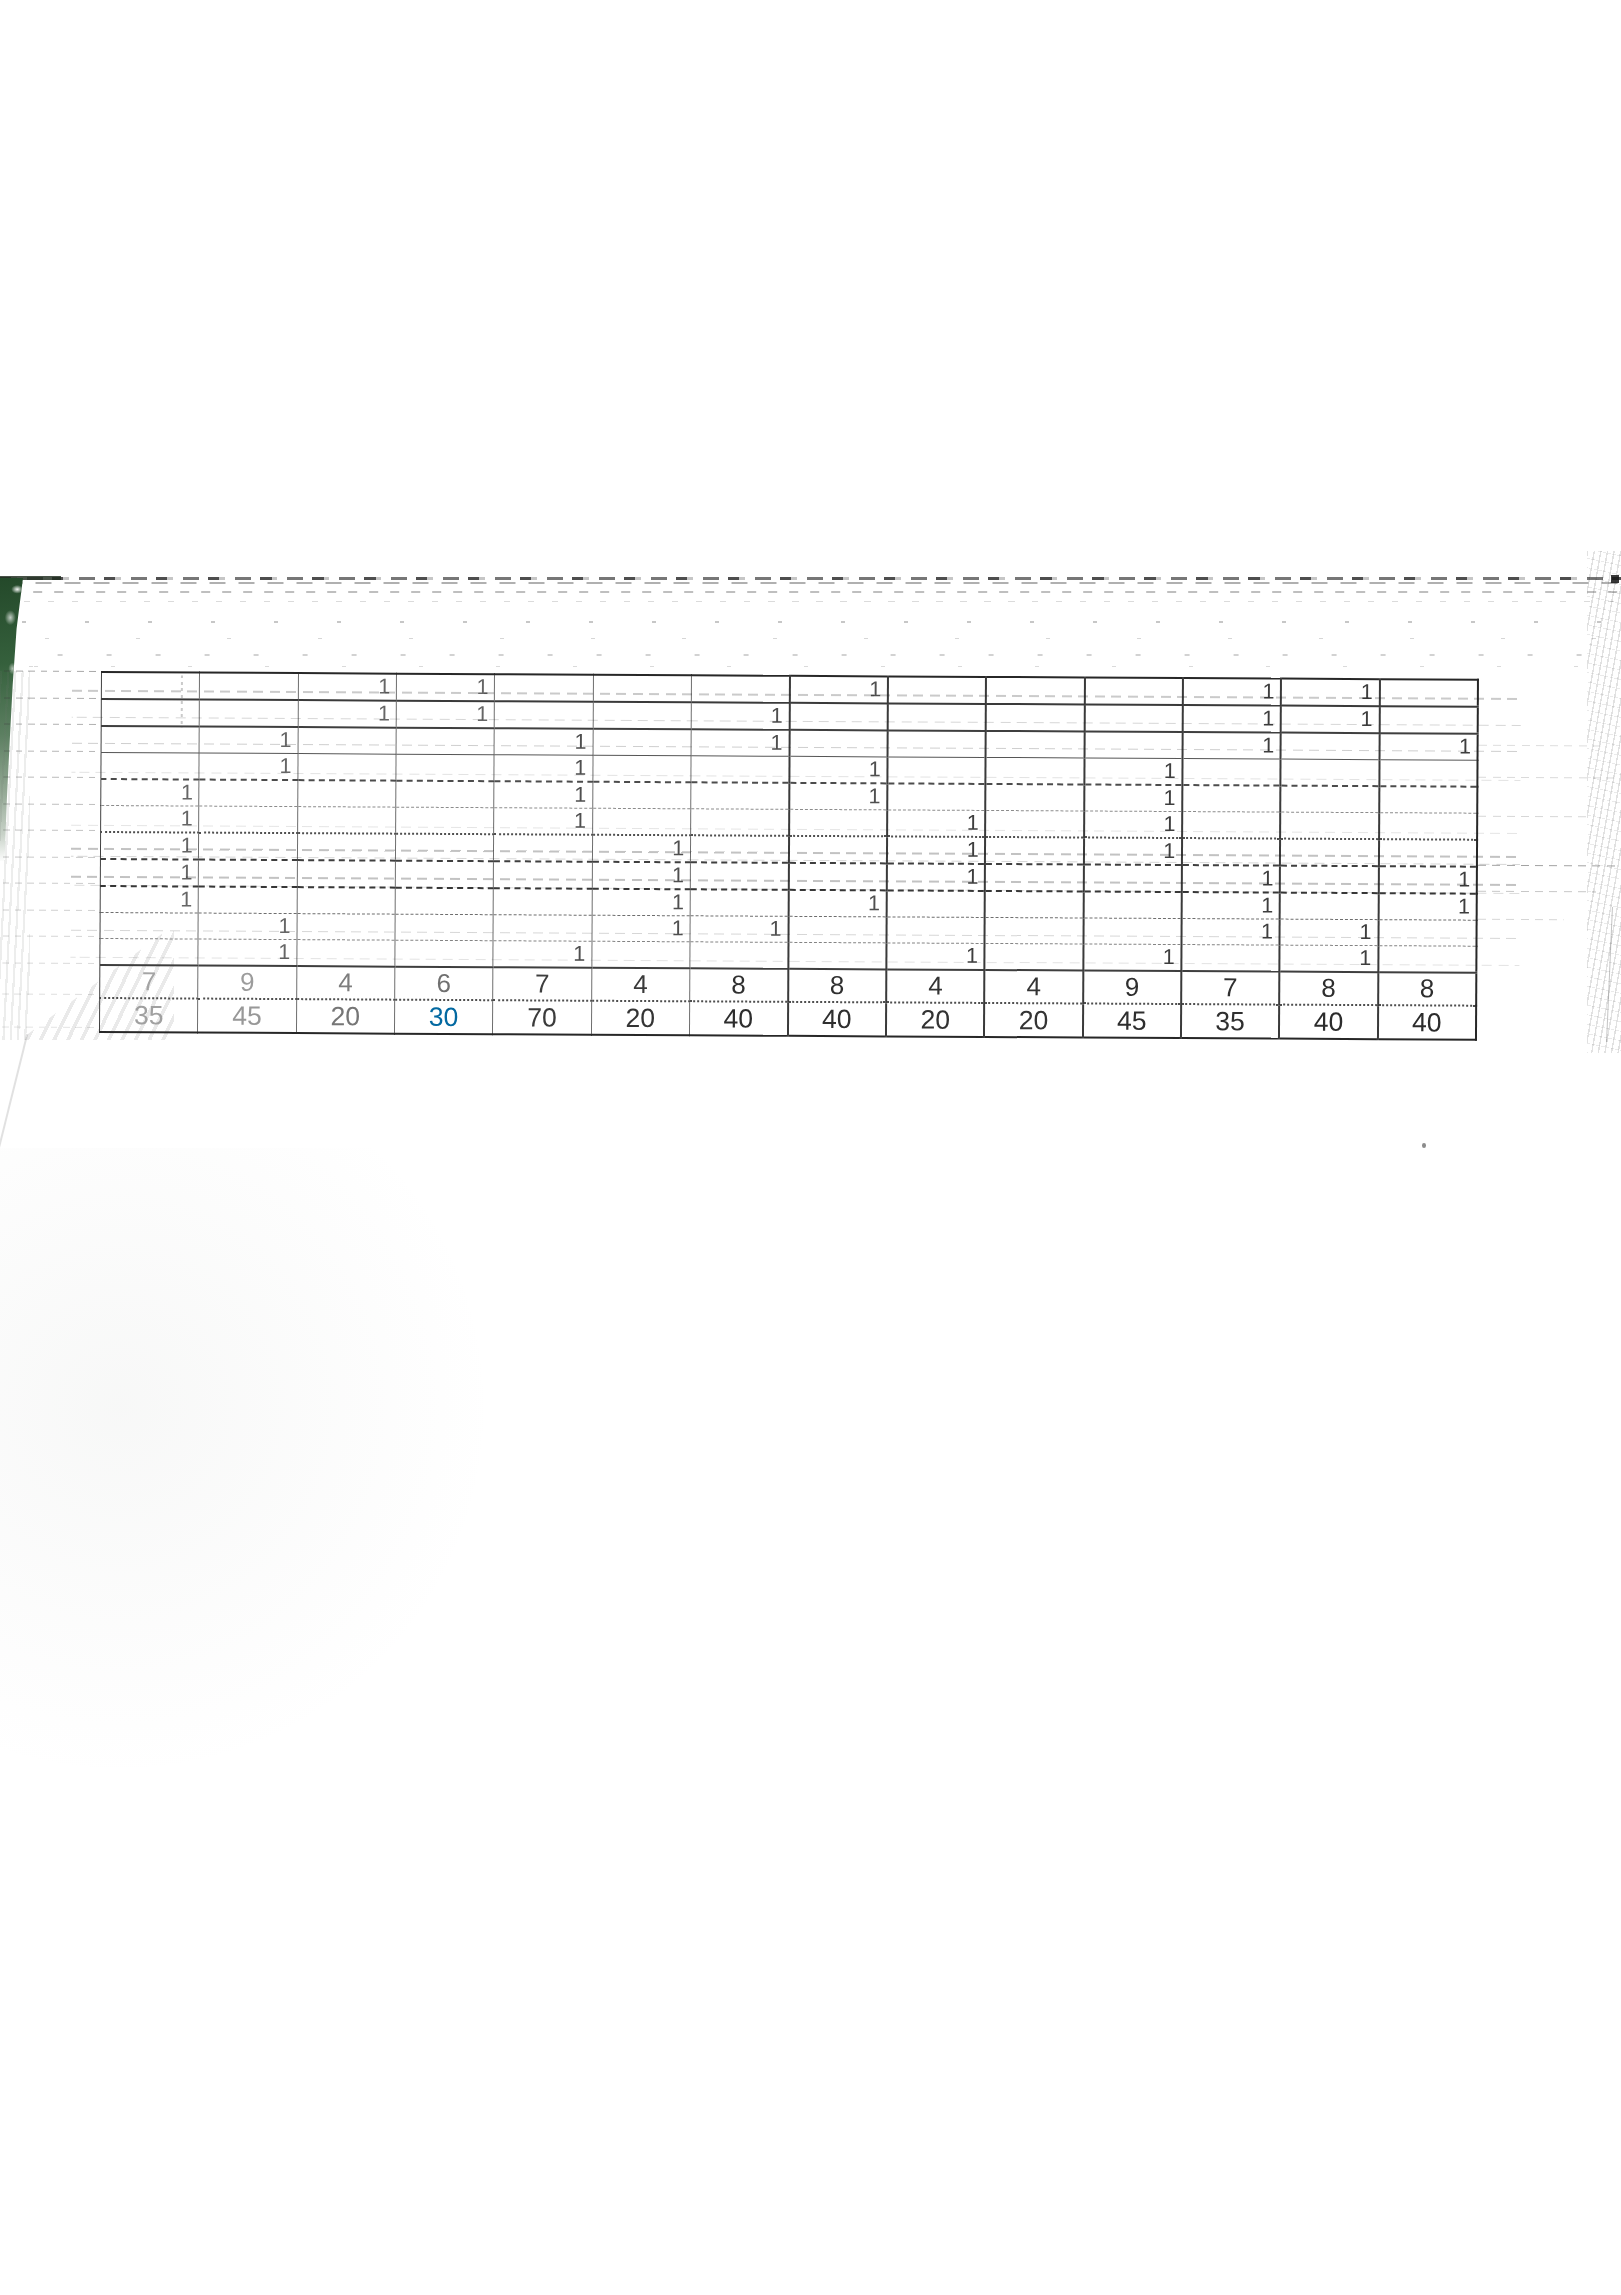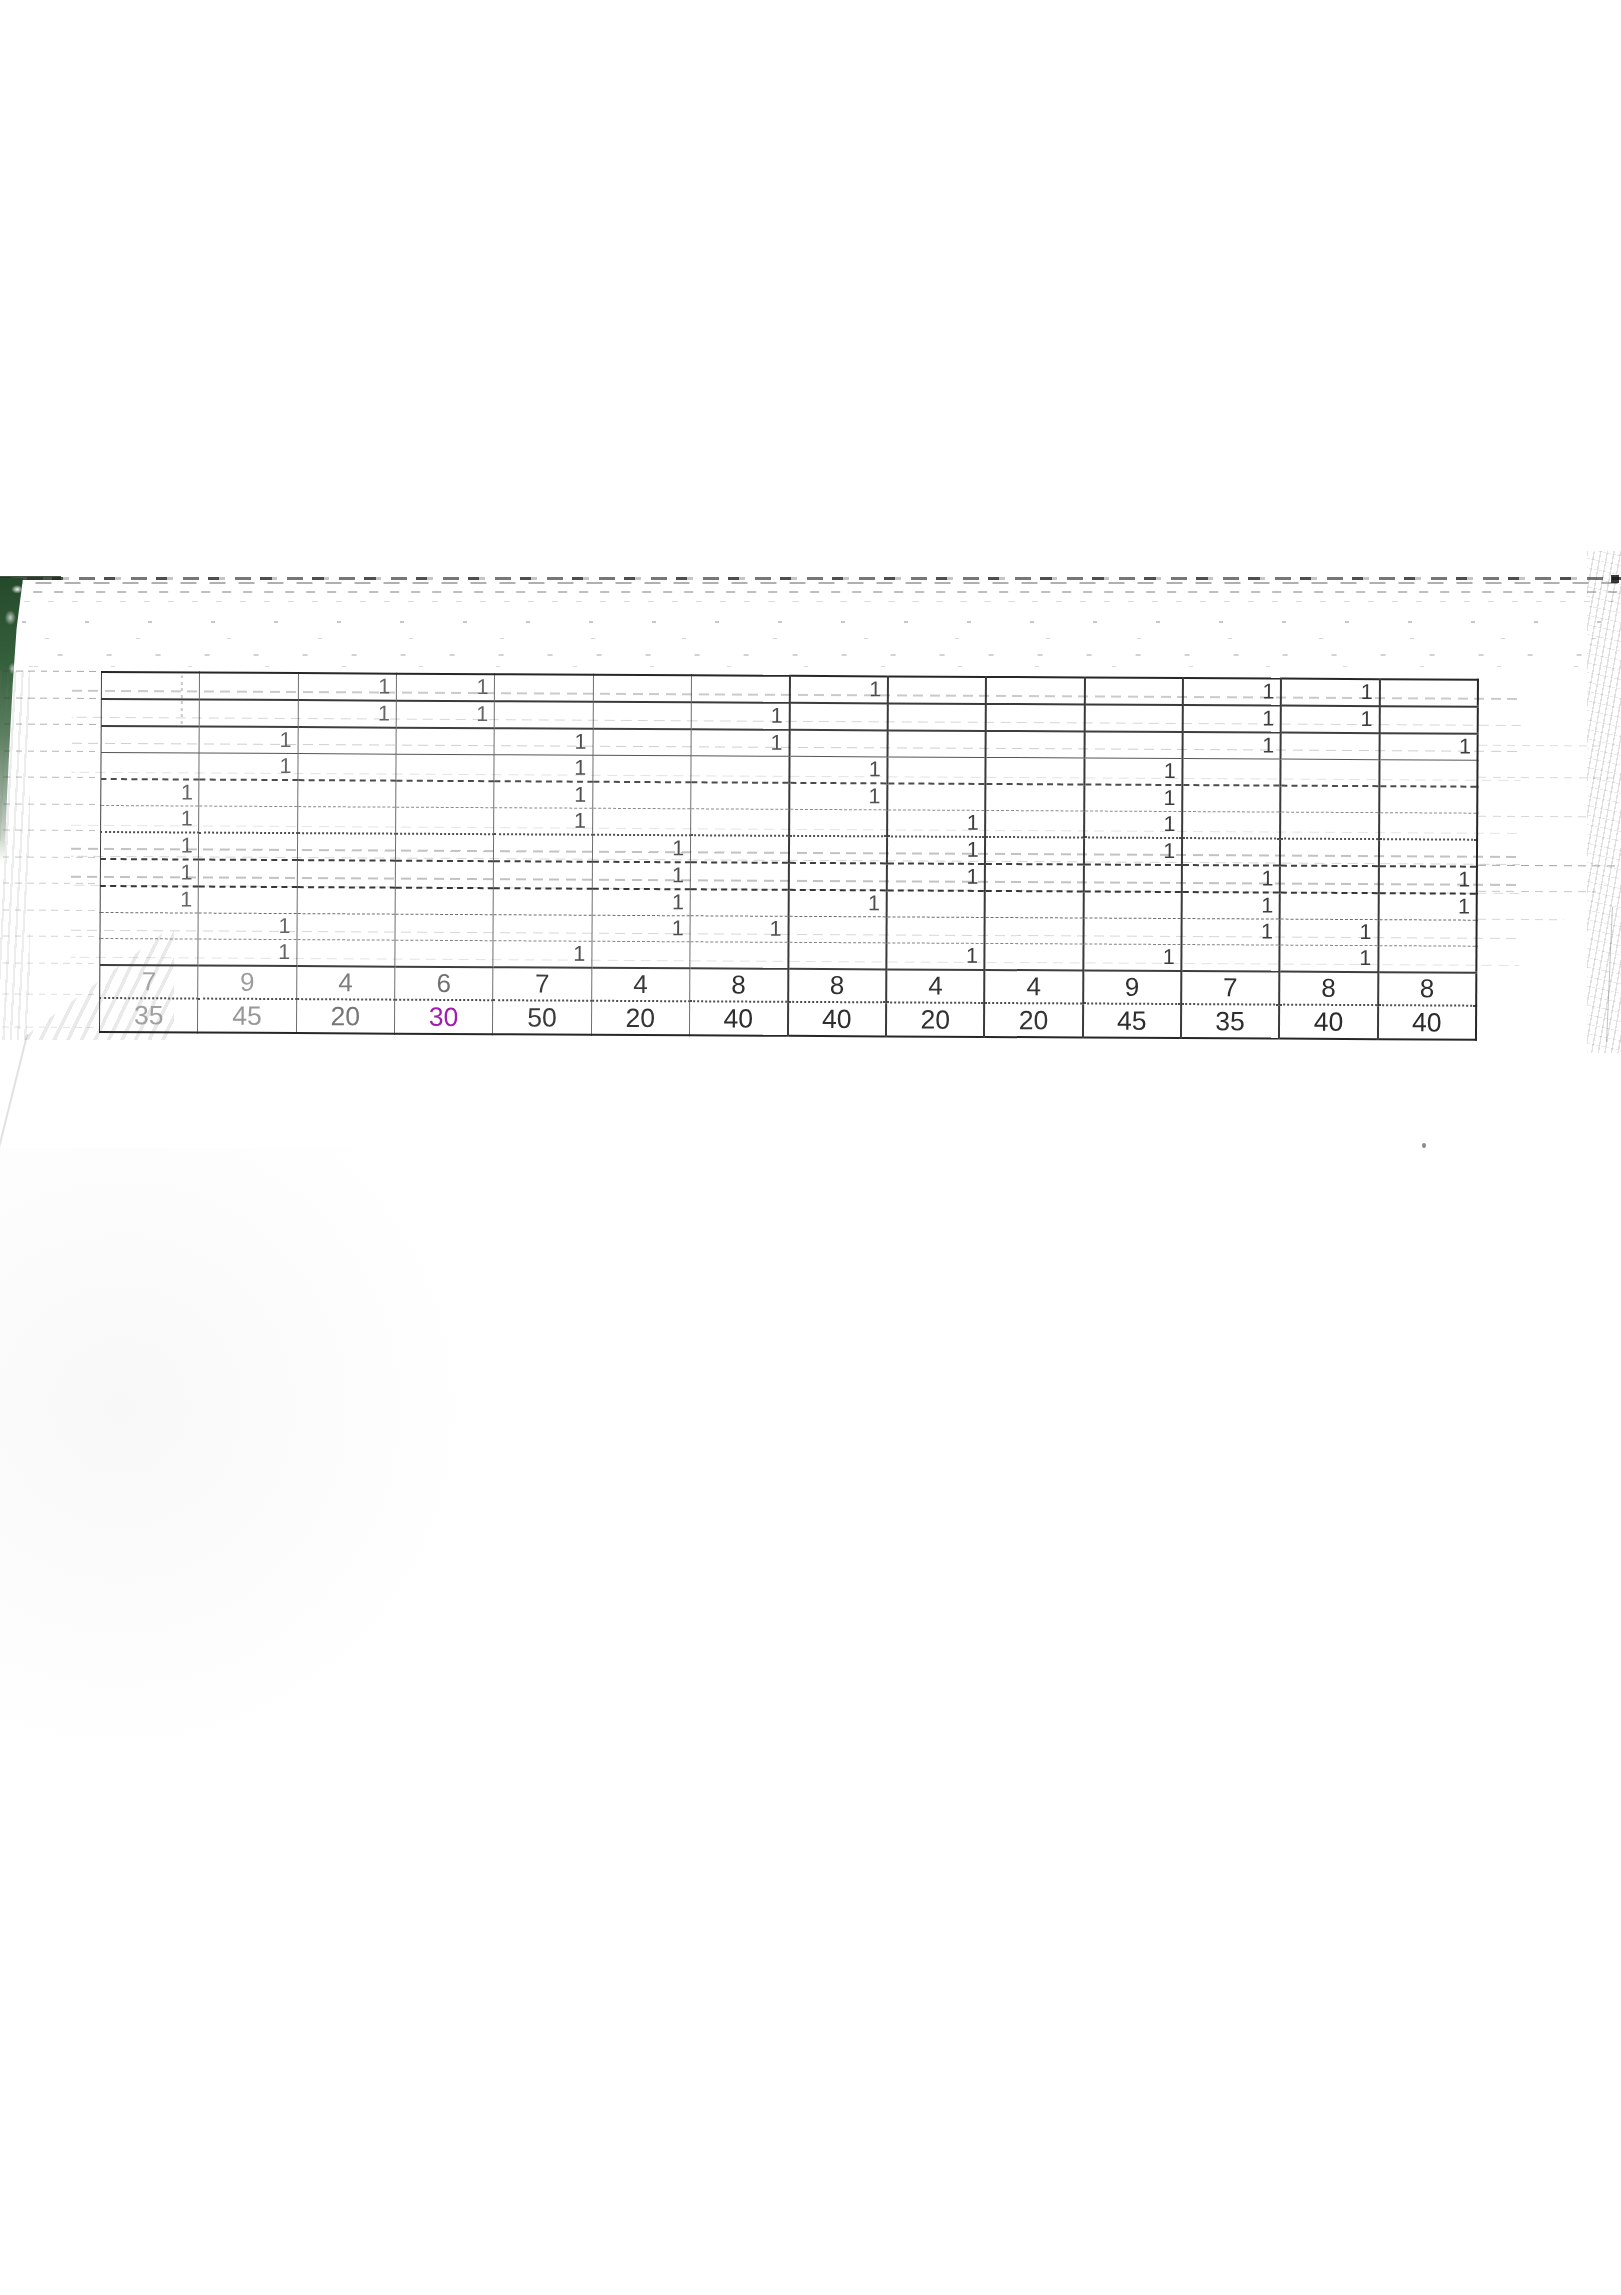--- a/index.html
+++ b/index.html
@@ -366,22 +366,22 @@
             <td class="c10" style="color: rgb(52, 52, 52);">4</td>
             <td class="c11" style="color: rgb(47, 47, 47);">9</td>
             <td class="c12" style="color: rgb(48, 48, 48);">7</td>
             <td class="c13" style="color: rgb(46, 46, 46);">8</td>
             <td class="c14" style="color: rgb(46, 46, 46);">8</td>
           </tr>
           <tr class="points-row">
             <td class="c1" style="color: rgb(160, 160, 160);">35</td>
             <td class="c2" style="color: rgb(152, 152, 152);">45</td>
             <td class="c3" style="color: rgb(118, 118, 118);">20</td>
-            <td class="c4" style="color: #a21caf;">30</td>
-            <td class="c5" style="color: rgb(59, 59, 59);">50</td>
+            <td class="c4" style="color: #0369a1;">30</td>
+            <td class="c5" style="color: rgb(59, 59, 59);">70</td>
             <td class="c6" style="color: rgb(52, 52, 52);">20</td>
             <td class="c7" style="color: rgb(45, 45, 45);">40</td>
             <td class="c8" style="color: rgb(47, 47, 47);">40</td>
             <td class="c9" style="color: rgb(50, 50, 50);">20</td>
             <td class="c10" style="color: rgb(52, 52, 52);">20</td>
             <td class="c11" style="color: rgb(46, 46, 46);">45</td>
             <td class="c12" style="color: rgb(47, 47, 47);">35</td>
             <td class="c13" style="color: rgb(44, 44, 44);">40</td>
             <td class="c14" style="color: rgb(44, 44, 44);">40</td>
           </tr>

